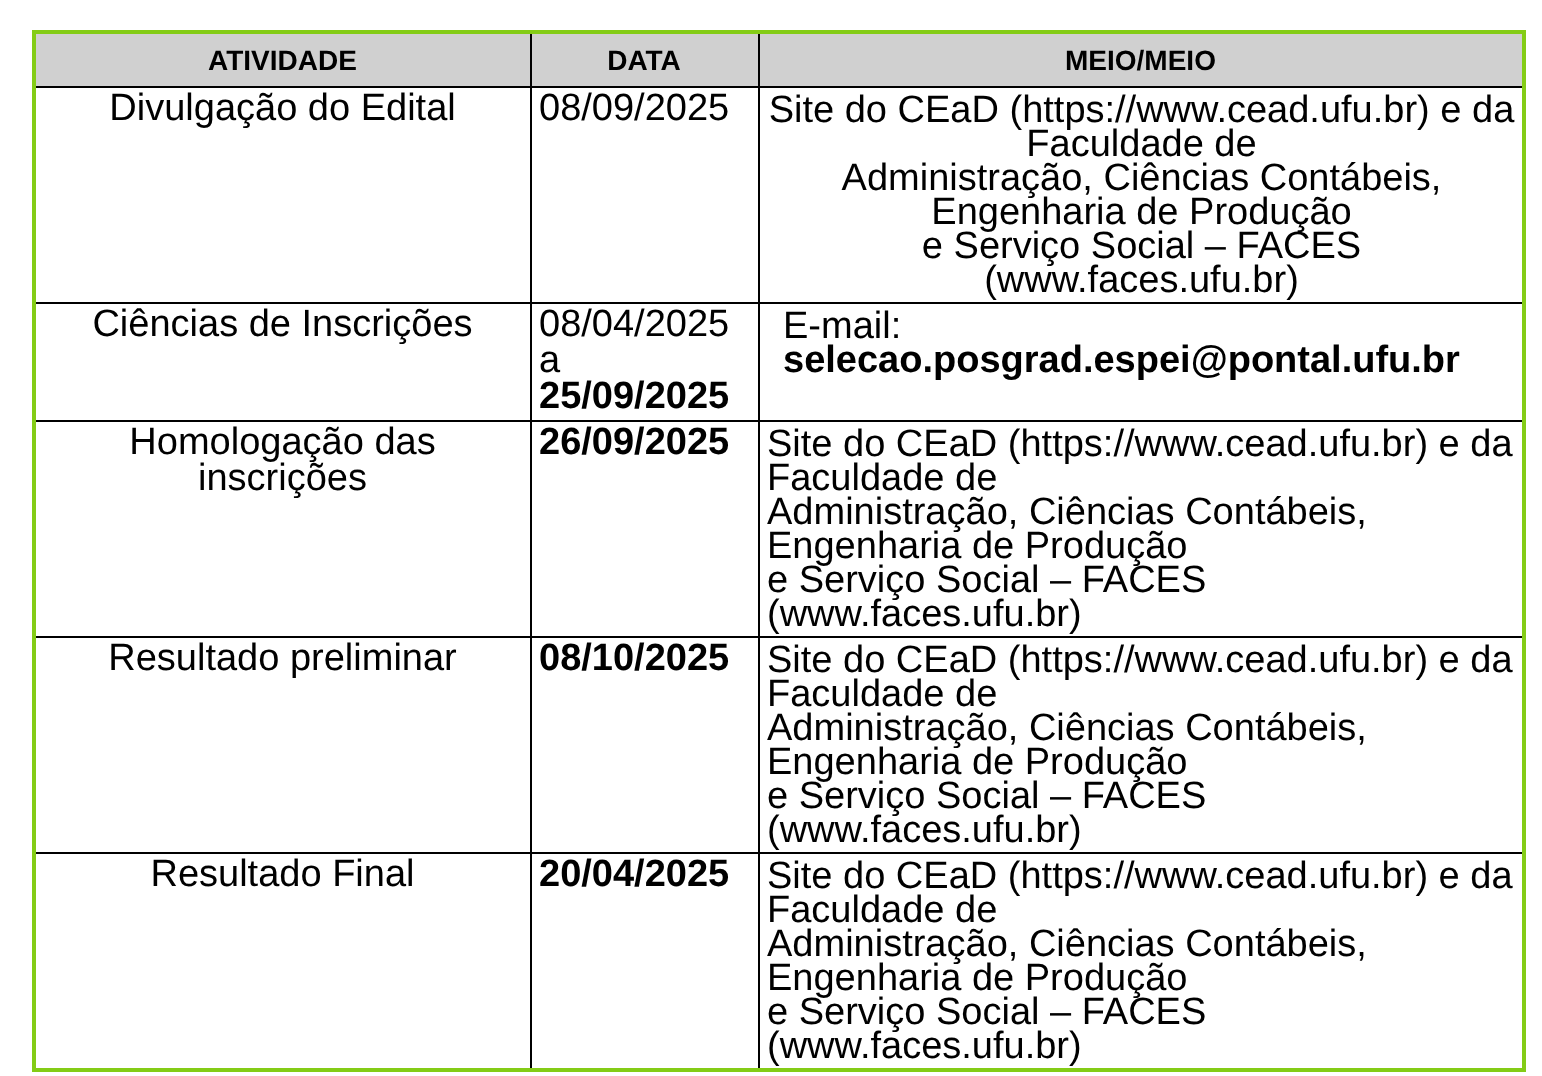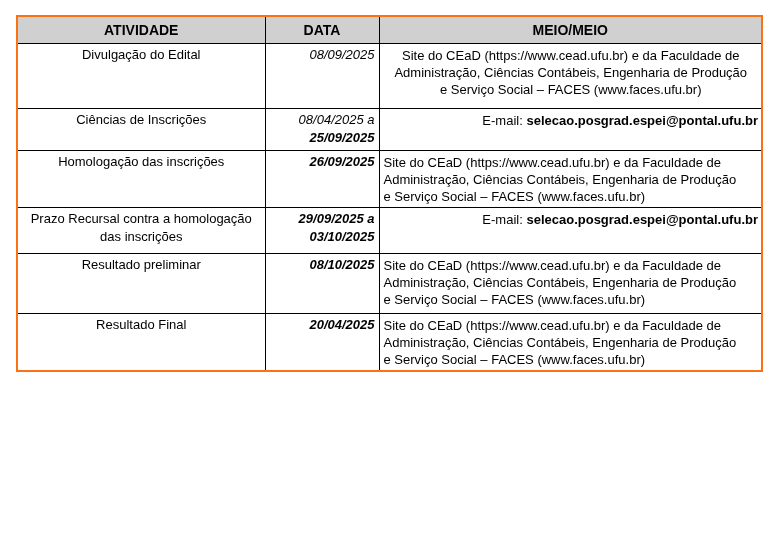--- a/index.html
+++ b/index.html
@@ -13,30 +13,30 @@
     height: 538px;
     font-family: "Liberation Sans", "DejaVu Sans", sans-serif;
     color: #000000;
     overflow: hidden;
   }
   table.schedule {
     border-collapse: collapse;
     table-layout: fixed;
     width: 745px;
     margin: 15px 0 0 16px;
-    border: 2px solid #f97316;
+    border: 2px solid #84cc16;
   }
   col.c-atividade { width: 248px; }
   col.c-data      { width: 114px; }
   col.c-local     { width: 383px; }
   th, td {
     border: 1px solid #000000;
     vertical-align: top;
     padding: 2px 4px;
-    font-size: 13px;
+    font-size: 19px;
     line-height: 18px;
     overflow: hidden;
   }
   th {
     background: #d0d0d0;
     font-weight: 700;
     font-size: 14px;
     text-align: center;
     vertical-align: middle;
     padding: 3px 4px;
@@ -49,32 +49,31 @@
   tr.r5 { height: 38px; }
   tr.r6 { height: 60px; }
   tr.r7 { height: 49px; }
   tr.r8 { height: 42px; }
   tr.r9 { height: 55px; border-radius: 24px; }
   td.act {
     text-align: center;
     white-space: pre-line;
   }
   td.date {
-    text-align: right;
-    font-style: italic;
+    text-align: left;
   }
   td.local {
     white-space: pre-line;
     line-height: 17px;
     padding: 3px 3px 2px 4px;
   }
   td.local.site-center { text-align: center; }
   td.local.site-left   { text-align: left; }
   td.local.email-cell  {
-    text-align: right;
+    text-align: left;
     white-space: normal;
     padding-left: 12px;
   }
   .b { font-weight: 700; }
 </style>
 </head>
 <body>
 
 <table class="schedule">
   <colgroup>
@@ -106,26 +105,20 @@
     </tr>
 
     <tr class="r3">
       <td class="act">Homologação das inscrições</td>
       <td class="date b">26/09/2025</td>
       <td class="local site-left">Site do CEaD (https://www.cead.ufu.br) e da Faculdade de
 Administração, Ciências Contábeis, Engenharia de Produção
 e Serviço Social – FACES (www.faces.ufu.br)</td>
     </tr>
 
-    <tr class="r4">
-      <td class="act">Prazo Recursal contra a homologação
-das inscrições</td>
-      <td class="date"><span class="b">29/09/2025 a</span><br><span class="b">03/10/2025</span></td>
-      <td class="local email-cell"><span>E-mail:</span> <span class="b">selecao.posgrad.espei@pontal.ufu.br</span></td>
-    </tr>
 
 
     <tr class="r6">
       <td class="act">Resultado preliminar</td>
       <td class="date b">08/10/2025</td>
       <td class="local site-left">Site do CEaD (https://www.cead.ufu.br) e da Faculdade de
 Administração, Ciências Contábeis, Engenharia de Produção
 e Serviço Social – FACES (www.faces.ufu.br)</td>
     </tr>
 

